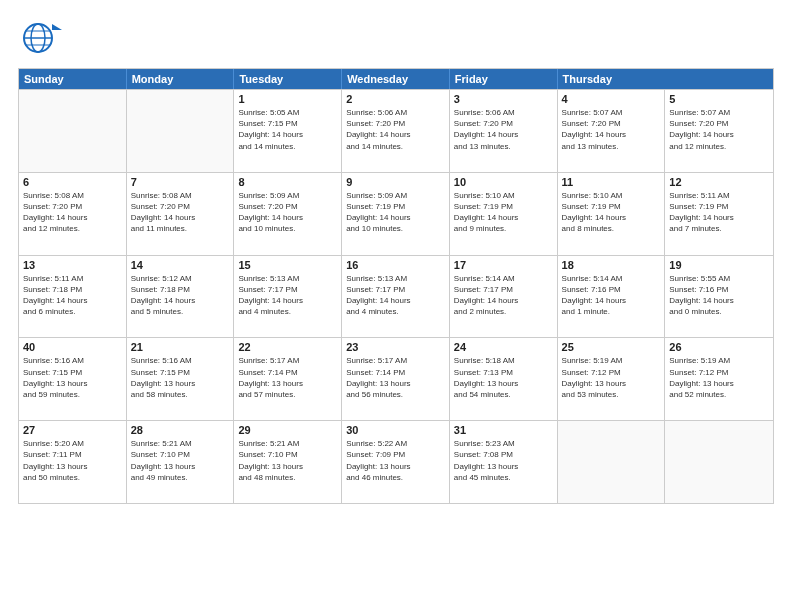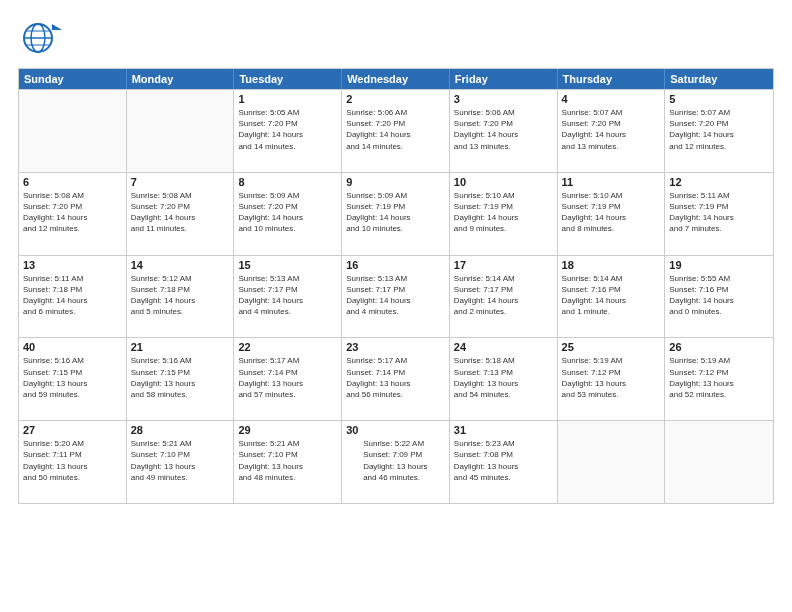--- a/index.html
+++ b/index.html
@@ -140,30 +140,29 @@
   </div>
 
   <div class="calendar">
     <div class="cal-header">
     <div class="cal-header-cell">Sunday</div>
         <div class="cal-header-cell">Monday</div>
         <div class="cal-header-cell">Tuesday</div>
         <div class="cal-header-cell">Wednesday</div>
         <div class="cal-header-cell">Friday</div>
         <div class="cal-header-cell">Thursday</div>
-        <div class="cal-header-cell">Saturday</div>
       </div>
     <div class="cal-body">
     <div class="cal-row">
           <div class="cal-cell empty"></div>
           <div class="cal-cell empty"></div>
           <div class="cal-cell">
             <span class="day-num">1</span>
             <div class="cell-info" style="white-space: pre-line;">Sunrise: 5:05 AM
-Sunset: 7:20 PM
+Sunset: 7:15 PM
 Daylight: 14 hours
 and 14 minutes.</div>
           </div>
           <div class="cal-cell">
             <span class="day-num">2</span>
             <div class="cell-info" style="white-space: pre-line;">Sunrise: 5:06 AM
 Sunset: 7:20 PM
 Daylight: 14 hours
 and 14 minutes.</div>
           </div>
@@ -359,21 +358,21 @@
           </div>
           <div class="cal-cell">
             <span class="day-num">29</span>
             <div class="cell-info" style="white-space: pre-line;">Sunrise: 5:21 AM
 Sunset: 7:10 PM
 Daylight: 13 hours
 and 48 minutes.</div>
           </div>
           <div class="cal-cell">
             <span class="day-num">30</span>
-            <div class="cell-info" style="white-space: pre-line; margin-left: 17px;">Sunrise: 5:22 AM
+            <div class="cell-info" style="white-space: pre-line;">Sunrise: 5:22 AM
 Sunset: 7:09 PM
 Daylight: 13 hours
 and 46 minutes.</div>
           </div>
           <div class="cal-cell">
             <span class="day-num">31</span>
             <div class="cell-info" style="white-space: pre-line;">Sunrise: 5:23 AM
 Sunset: 7:08 PM
 Daylight: 13 hours
 and 45 minutes.</div>

